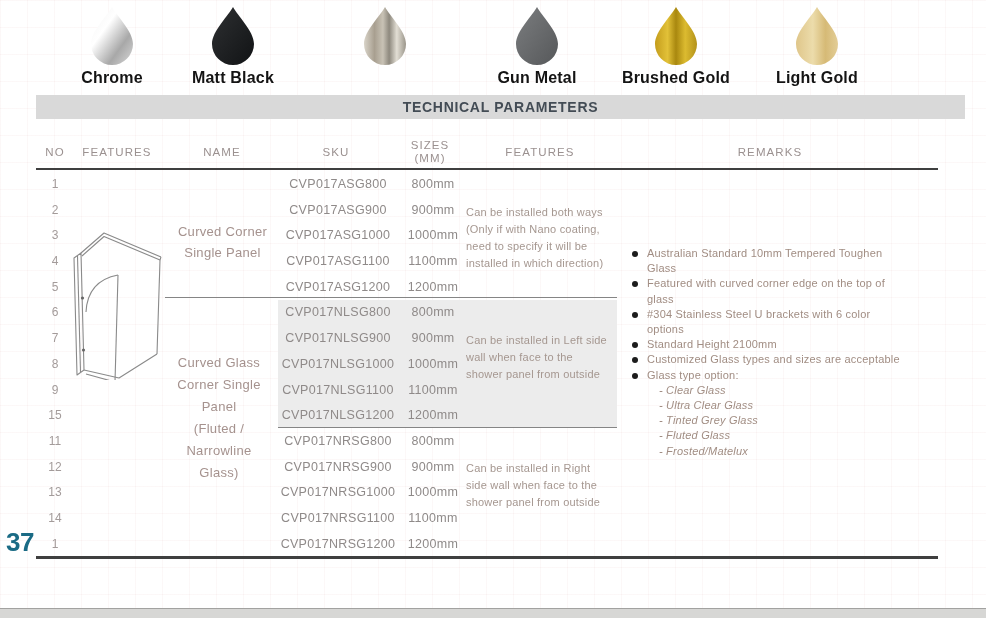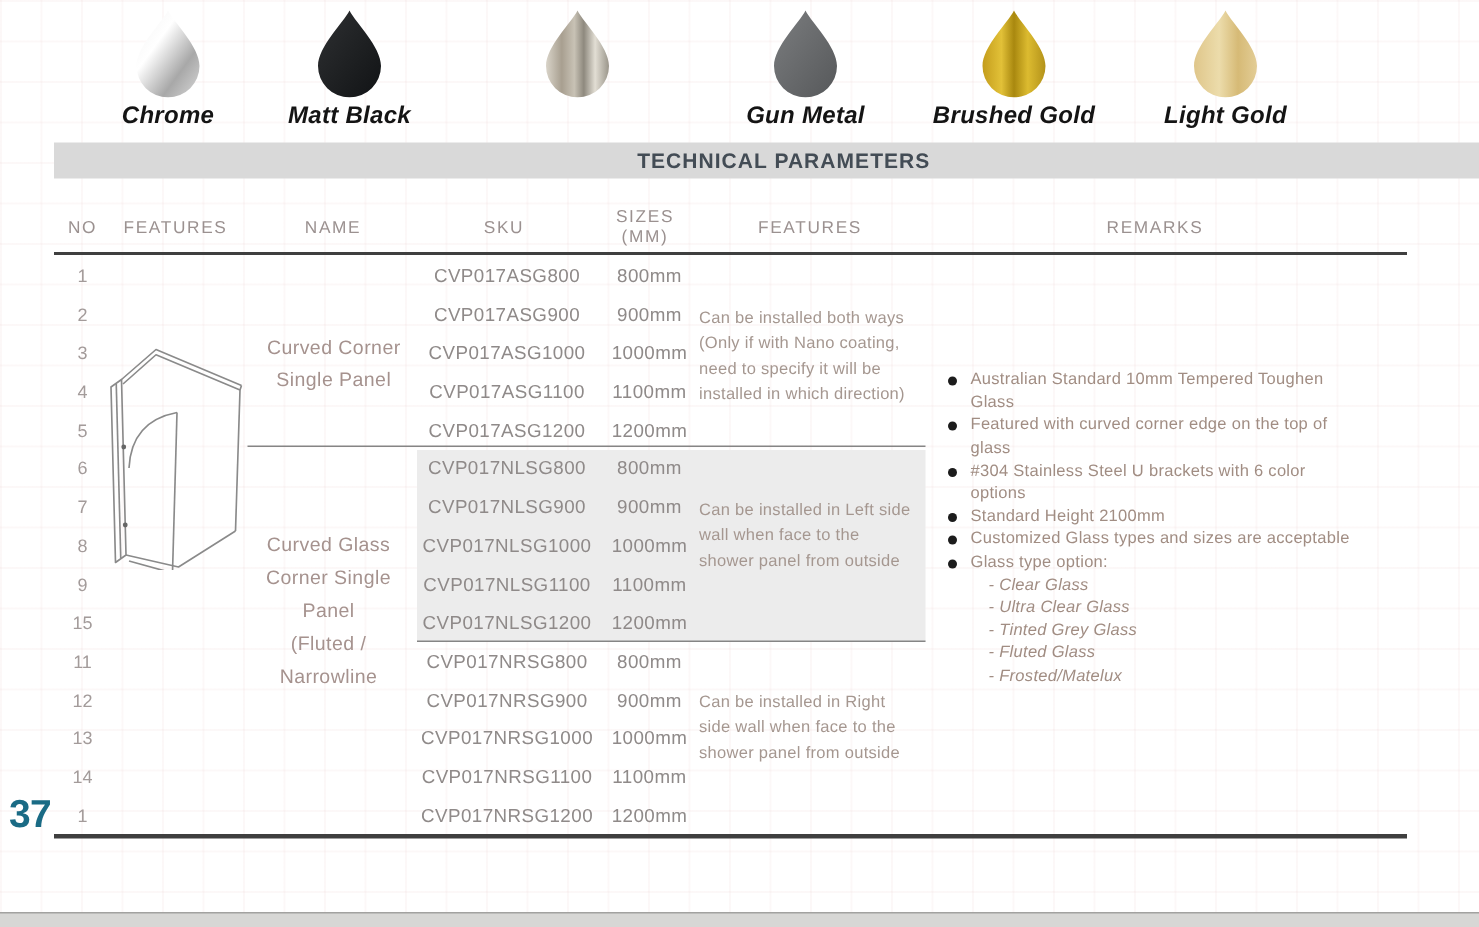--- a/index.html
+++ b/index.html
@@ -4,26 +4,26 @@
 <style>
   html,body{margin:0;padding:0;background:#ffffff;}
   .page{
     position:relative;width:986px;height:618px;background:#ffffff;
     font-family:"Liberation Sans",sans-serif;overflow:hidden;
     background-image:
       linear-gradient(rgba(235,205,205,0.14) 1px, transparent 1px),
       linear-gradient(90deg, rgba(235,205,205,0.14) 1px, transparent 1px);
     background-size:27px 27px;
   }
-  .finish{position:absolute;top:5px;transform:translateX(-50%);text-align:center;width:170px;font-style:italic;}
+  .finish{position:absolute;top:5px;transform:translateX(-50%);text-align:center;width:170px;}
   .finish svg{width:52px;height:60px;display:block;margin:0 auto;}
   .finish-label{margin-top:4px;font-size:16px;font-weight:700;color:#141414;letter-spacing:.2px;}
   .section-bar{
     position:absolute;left:36px;top:95px;width:929px;height:24px;background:#d9d9d9;
-    text-align:center;line-height:25px;font-weight:700;font-size:14px;color:#434c55;letter-spacing:.7px;padding-left:22px;
+    text-align:center;line-height:25px;font-weight:700;font-size:14px;color:#434c55;letter-spacing:.7px;
   }
   .hdr{position:absolute;top:146px;transform:translateX(-50%);font-size:11.5px;color:#9b9190;letter-spacing:1.1px;white-space:nowrap;}
   .hdr.two{top:134px;text-align:center;line-height:13px;}
   .rule{position:absolute;background:#3f3f3f;}
   .thinrule{position:absolute;background:#858585;height:1px;}
   .shade{position:absolute;left:278px;top:300px;width:339px;height:128px;background:#ececec;}
   .col{position:absolute;top:172px;}
   .cell{height:25.7px;line-height:25.7px;text-align:center;white-space:nowrap;}
   .col-no{left:40px;width:30px;font-size:12px;color:#a39b9a;}
   .col-sku{left:268px;width:140px;font-size:12.5px;color:#8f8a89;letter-spacing:.3px;}
@@ -223,20 +223,21 @@
   <div class="name-block name-1">
     <div>Curved Corner</div>
     <div>Single Panel</div>
   </div>
   <div class="name-block name-2">
     <div>Curved Glass</div>
     <div>Corner Single</div>
     <div>Panel</div>
     <div>(Fluted /</div>
     <div>Narrowline</div>
+    <div>Glass)</div>
   </div>
 
   <div class="feat feat-1">
     <div>Can be installed both ways</div>
     <div>(Only if with Nano coating,</div>
     <div>need to specify it will be</div>
     <div>installed in which direction)</div>
   </div>
   <div class="feat feat-2">
     <div>Can be installed in Left side</div>

